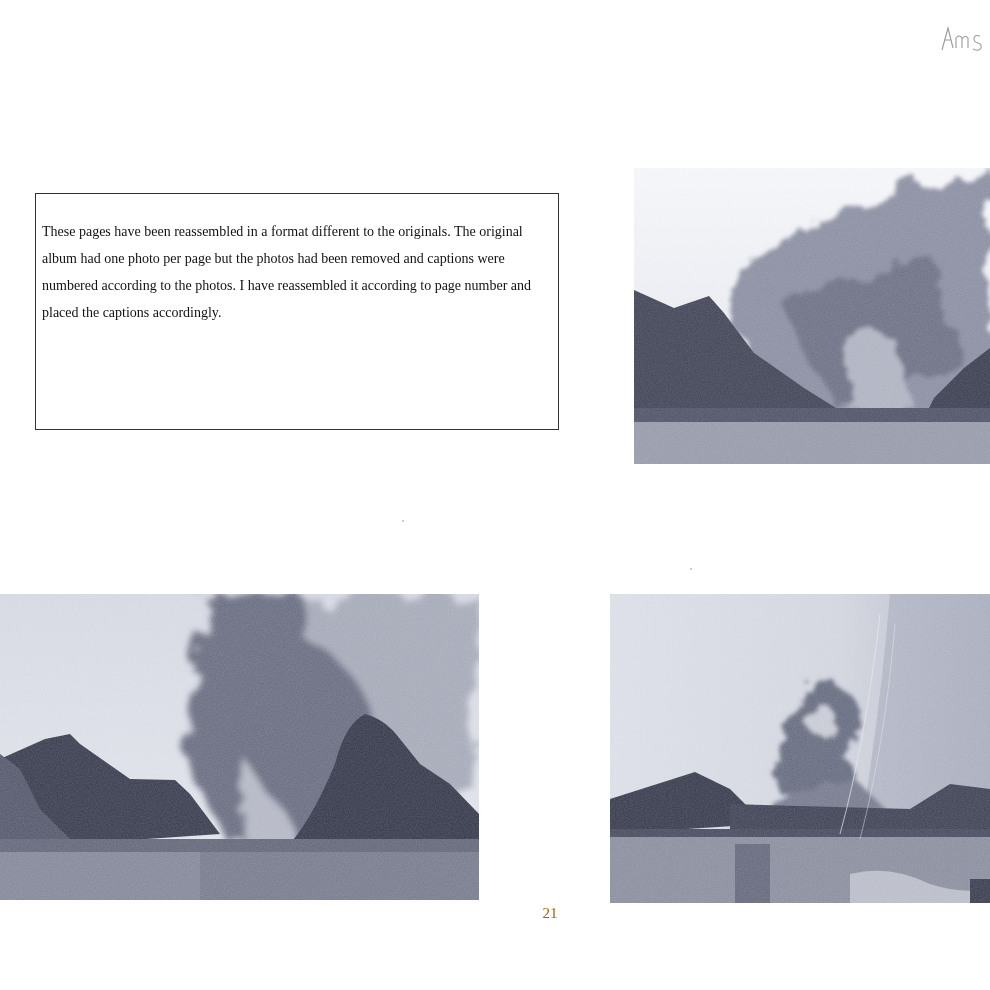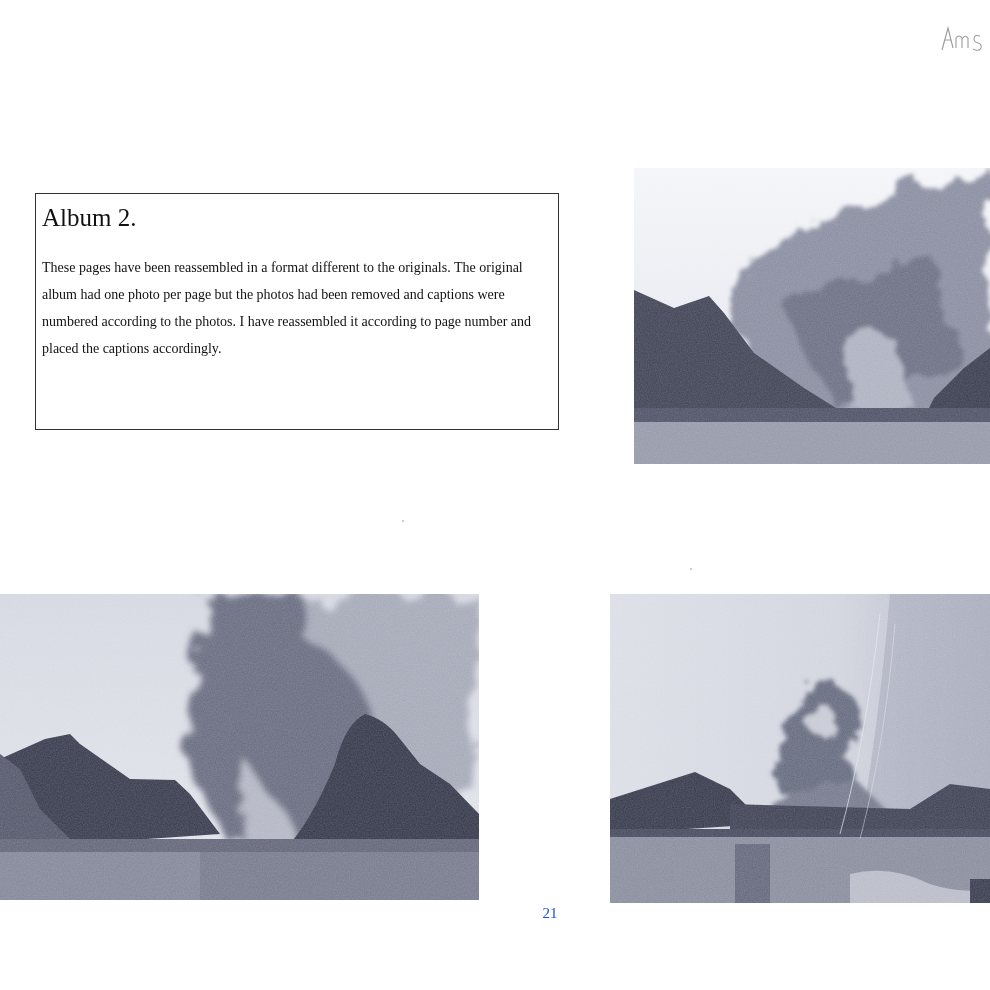--- a/index.html
+++ b/index.html
@@ -54,21 +54,21 @@
     .photo-1 { left: 634px; top: 168px; width: 356px; height: 296px; }
     .photo-2 { left: 0px; top: 594px; width: 479px; height: 306px; }
     .photo-3 { left: 610px; top: 594px; width: 380px; height: 309px; }
     .page-number {
       position: absolute;
       left: 538px;
       top: 905px;
       width: 24px;
       text-align: center;
       font-size: 15px;
-      color: #1d4ed8;
+      color: #a16207;
     }
     .speck {
       position: absolute;
       width: 2px;
       height: 2px;
       background: #bbb;
       border-radius: 50%;
     }
   </style>
 </head>
@@ -76,21 +76,20 @@
 
 <div class="handwriting" title="Ams">
   <svg viewBox="0 0 50 32">
     <path d="M4 28 L10 6 L15 26 M7 18 L13 18" stroke="#9a9a9a" stroke-width="1.1" fill="none"></path>
     <path d="M18 26 L18 16 Q21 12 24 16 L24 26 M24 17 Q27 12 30 16 L30 26" stroke="#9a9a9a" stroke-width="1.1" fill="none"></path>
     <path d="M42 14 Q36 12 36 17 Q36 20 40 21 Q44 22 43 26 Q41 30 35 27" stroke="#9a9a9a" stroke-width="1.1" fill="none"></path>
   </svg>
 </div>
 
 <div class="text-box">
-  <h1>Album 2.</h1>
   <p>These pages have been reassembled in a format different to the originals. The original album had one photo per page but the photos had been removed and captions were numbered according to the photos. I have reassembled it according to page number and placed the captions accordingly.</p>
 </div>
 
 <div class="photo photo-1">
   <svg viewBox="0 0 356 296" preserveAspectRatio="none">
     <defs>
       <filter id="grain1" x="0" y="0" width="100%" height="100%">
         <feTurbulence type="fractalNoise" baseFrequency="0.9" numOctaves="2" seed="3" result="n"></feTurbulence>
         <feColorMatrix type="matrix" values="0 0 0 0 1  0 0 0 0 1  0 0 0 0 1  0 0 0 0.55 -0.1"></feColorMatrix>
         <feComposite in2="SourceGraphic" operator="in"></feComposite>

